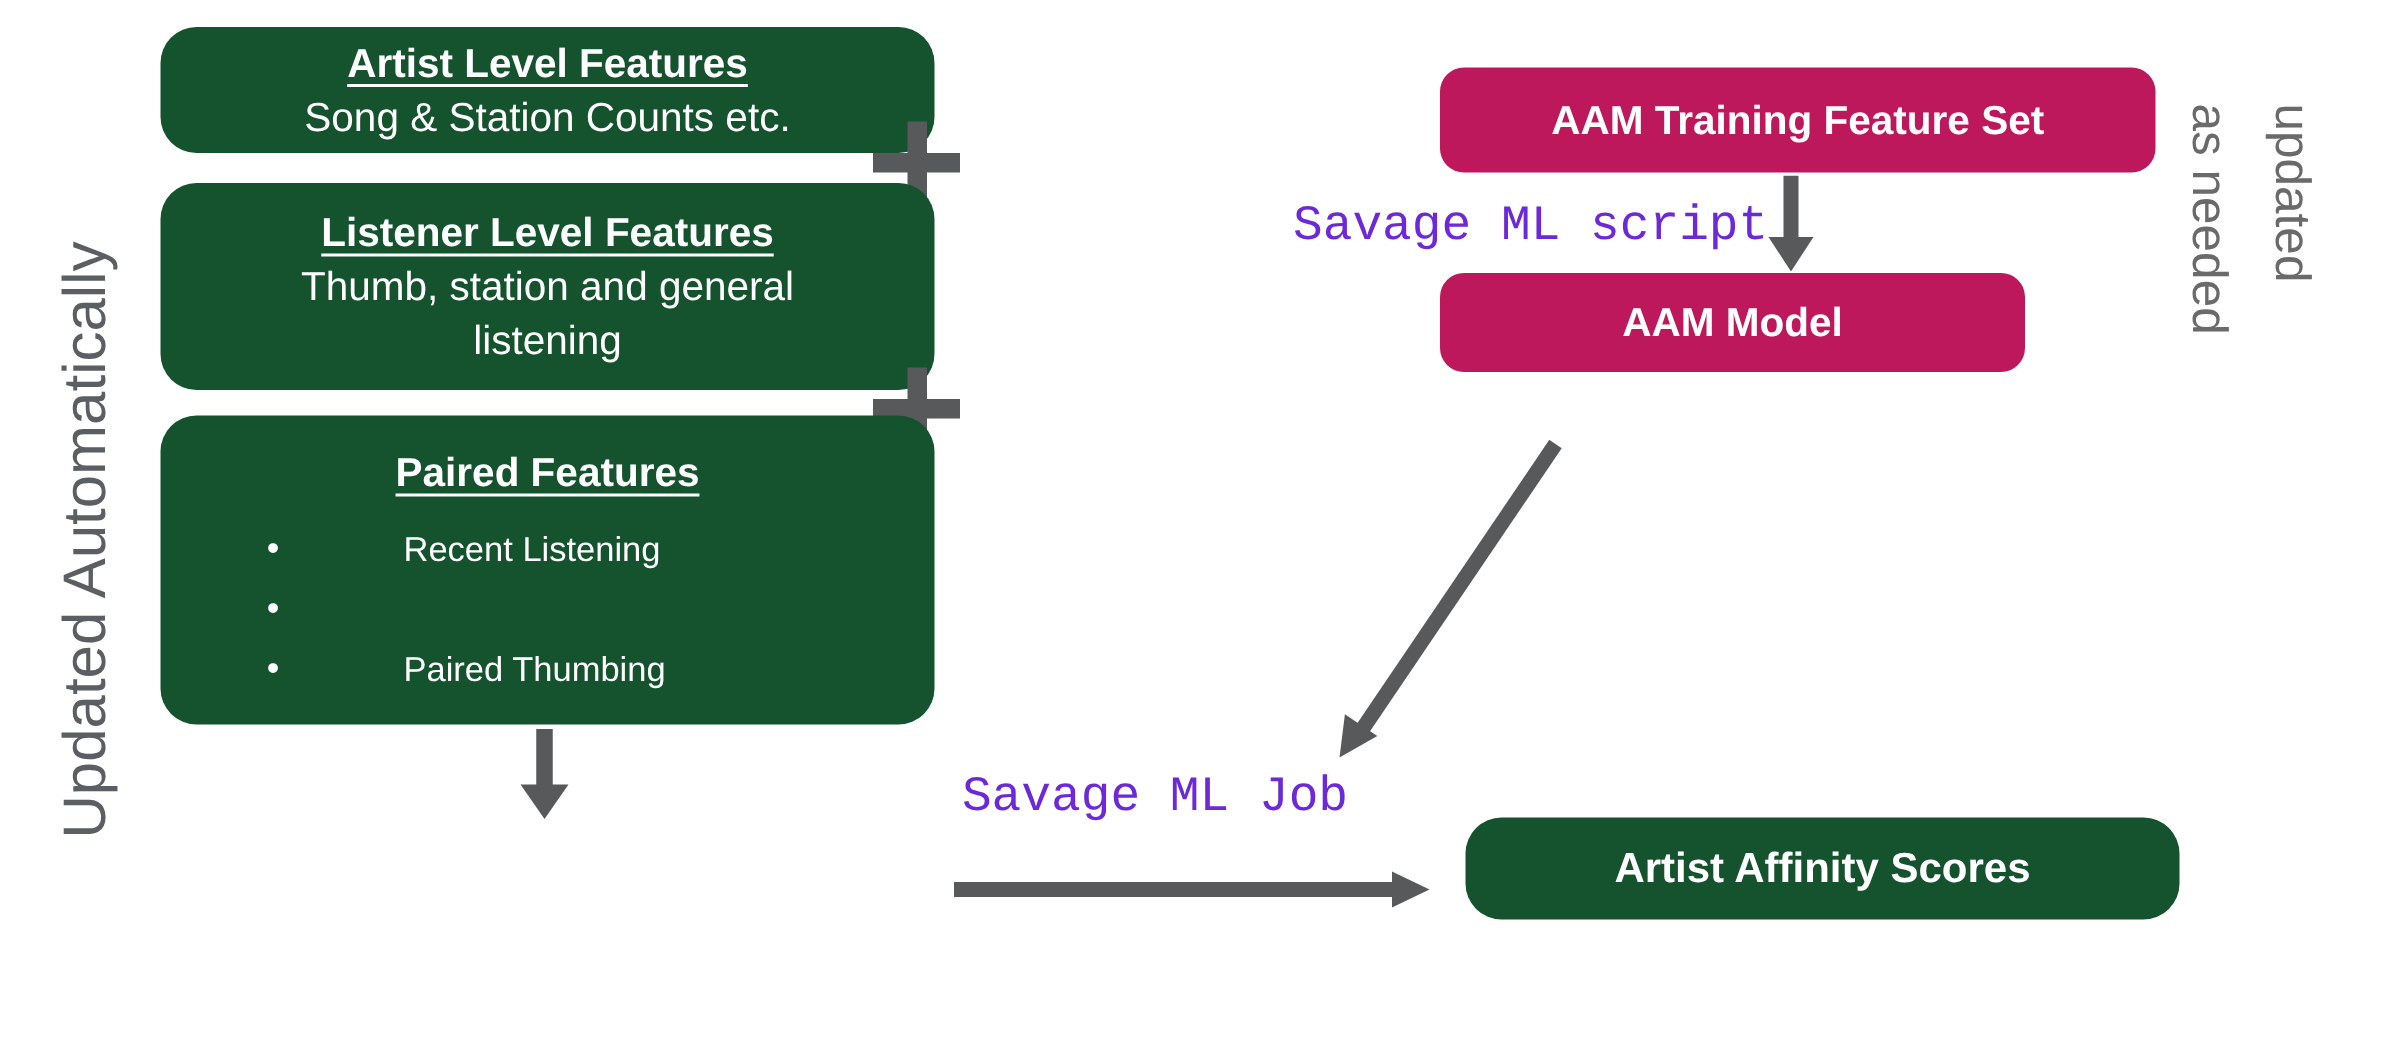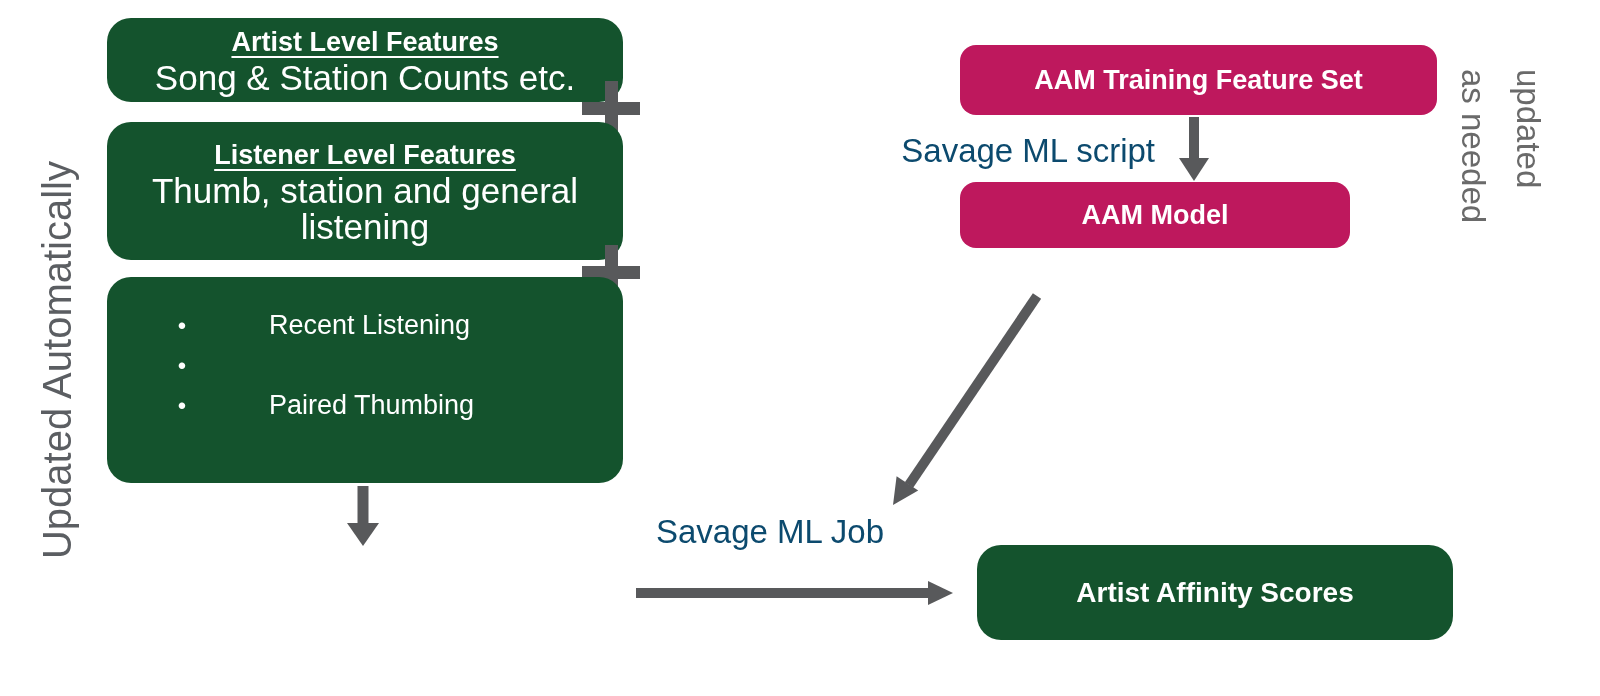--- a/index.html
+++ b/index.html
@@ -26,40 +26,41 @@
   .box.blue{background:#14532d;border-radius:24px;}
   .box.orange{background:#be185d;border-radius:16px;}
   .box-title{
     font-weight:bold;
     font-size:27px;
     line-height:36px;
     text-decoration:underline;
     text-underline-offset:5px;
     text-decoration-thickness:2px;
   }
-  .box-sub{font-size:35px;line-height:36px;}
+  .box-sub{font-size:27px;line-height:36px;}
   .box-sub.narrow{max-width:430px;}
   .big-label{font-weight:bold;font-size:28px;}
   
   .bullets{width:100%;margin-top:13px;}
   .bullet-row{
     display:flex;
-    align-items:flex-start;
+    align-items:center;
     padding-left:68px;
     height:40px;
-    font-size:27px;
+    font-size:23px;
   }
   .dot{width:14px;text-align:center;margin-right:80px;}
   .dot::before{content:"\2022";font-size:24px;}
   
   .gray-label{
-    color:#0c4a6e;
+    color:#6d28d9;
     font-size:33px;
     line-height:40px;
     white-space:nowrap;
+    font-family:Liberation Mono, monospace;
   }
   .vtext{transform-origin:center center;}
   .left-vlabel{
     left:-193px;top:332px;width:500px;height:56px;
     transform:rotate(-90deg);
     text-align:center;
     color:#5B5E62;
     font-size:40px;line-height:56px;
     white-space:nowrap;
   }
@@ -96,20 +97,21 @@
     <div class="box-title">Listener Level Features</div>
     <div class="box-sub narrow">Thumb, station and general listening</div>
   </div>
 
   <svg class="abs" style="left:582px;top:243px;" width="58" height="58" viewBox="0 0 58 58">
     <rect x="0" y="23" width="58" height="13" fill="#58595B"></rect>
     <rect x="23" y="2" width="13" height="54" fill="#58595B"></rect>
   </svg>
 
   <div class="box blue" style="left:107px;top:277px;width:516px;height:206px;justify-content:flex-start;padding-top:20px;">
+    <div class="box-title">Paired Features</div>
     <div class="bullets">
       <div class="bullet-row">
         <span class="dot"></span>
         <span>Recent Listening</span>
       </div>
       <div class="bullet-row">
         <span class="dot"></span>
       </div>
       <div class="bullet-row">
         <span class="dot"></span>
@@ -124,21 +126,21 @@
   </svg>
 
 
   <div class="abs gray-label job-label">Savage ML Job</div>
 
   <svg class="abs" style="left:636px;top:578px;" width="318" height="30" viewBox="0 0 318 30">
     <line x1="0" y1="15" x2="294" y2="15" stroke="#58595B" stroke-width="10"></line>
     <polygon points="292,3 292,27 317,15" fill="#58595B"></polygon>
   </svg>
 
-  <div class="box blue" style="left:977px;top:545px;width:476px;height:95px;">
+  <div class="box blue" style="left:977px;top:545px;width:476px;height:68px;">
     <div class="big-label">Artist Affinity Scores</div>
   </div>
 
   <div class="box orange" style="left:960px;top:45px;width:477px;height:70px;">
     <div class="big-label" style="font-size:27px;">AAM Training Feature Set</div>
   </div>
 
   <div class="abs gray-label script-label">Savage ML script</div>
 
   <svg class="abs" style="left:1176px;top:117px;" width="36" height="64" viewBox="0 0 36 64">

